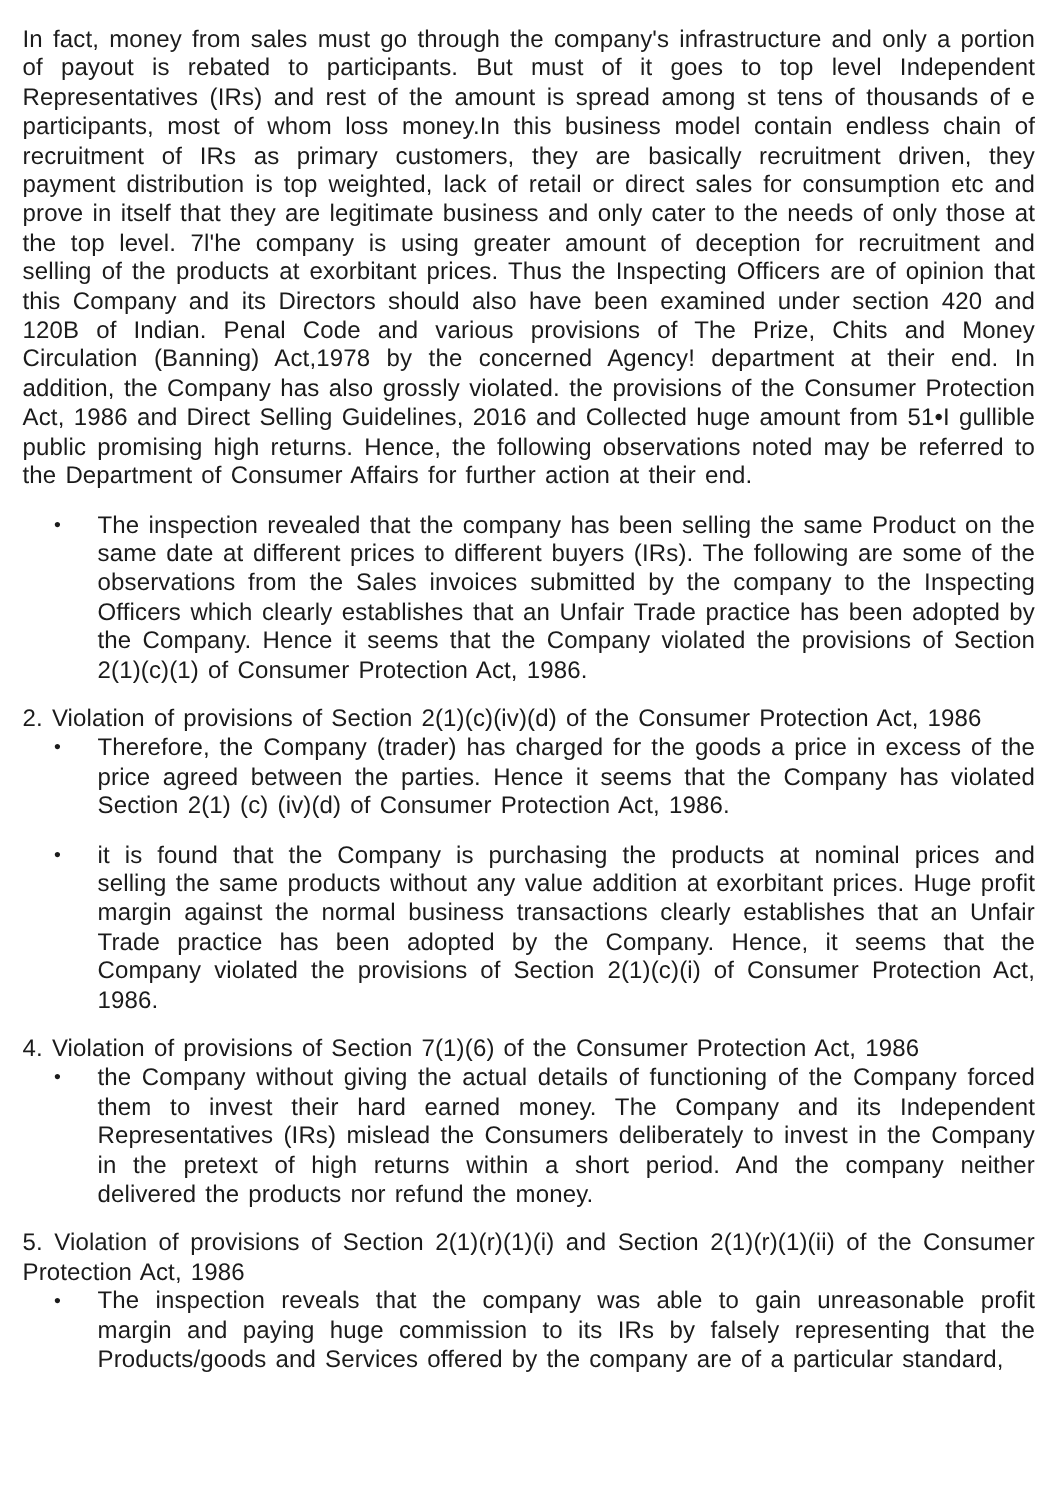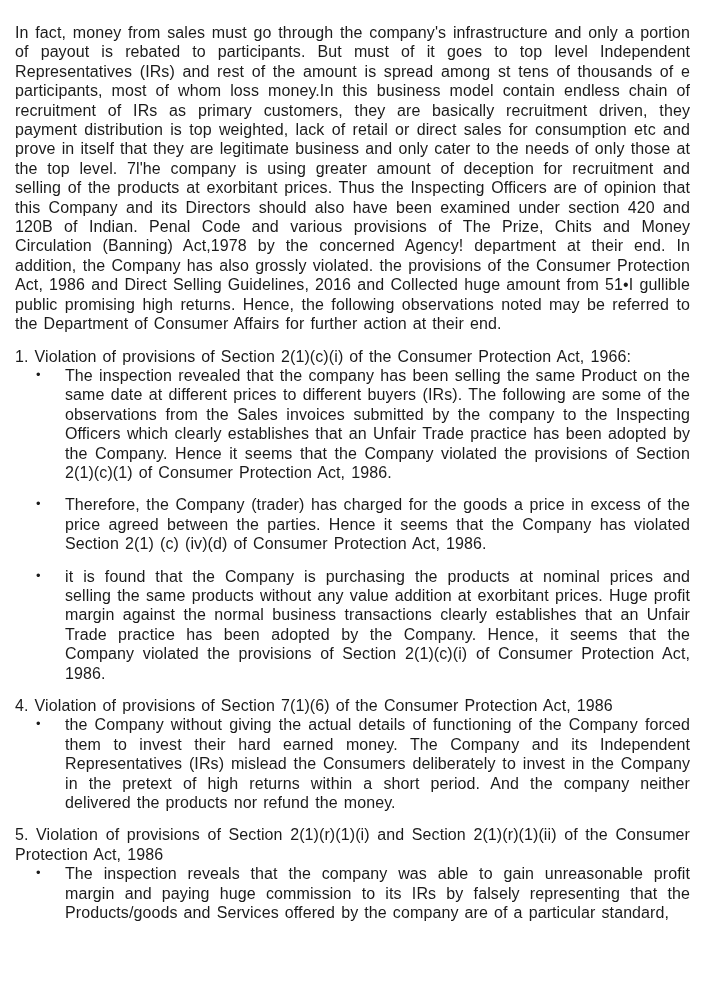--- a/index.html
+++ b/index.html
@@ -10,21 +10,21 @@
   body {
     width: 706px;
     height: 1000px;
     overflow: hidden;
     font-family: "Liberation Sans", sans-serif;
   }
   .page {
     box-sizing: border-box;
     width: 706px;
     height: 1000px;
-    padding: 23px 16px 0 15px;
+    padding: 17px 16px 0 15px;
     color: #1b1b1b;
     font-size: 16px;
     line-height: 19.4px;
     word-spacing: 1.5px;
     letter-spacing: 0.1px;
   }
   .para, .heading {
     margin: 0;
     text-align: justify;
   }
@@ -52,30 +52,30 @@
   }
 </style>
 </head>
 <body>
 
 <div class="page">
 
   <p class="para">In fact, money from sales must go through the company's infrastructure and only a portion of payout is rebated to participants. But must of it goes to top level Independent Representatives (IRs) and rest of the amount is spread among st tens of thousands of e participants, most of whom loss money.In this business model contain endless chain of recruitment of IRs as primary customers, they are basically recruitment driven, they payment distribution is top weighted, lack of retail or direct sales for consumption etc and prove in itself that they are legitimate business and only cater to the needs of only those at the top level. 7l'he company is using greater amount of deception for recruitment and selling of the products at exorbitant prices. Thus the Inspecting Officers are of opinion that this Company and its Directors should also have been examined under section 420 and 120B of Indian. Penal Code and various provisions of The Prize, Chits and Money Circulation (Banning) Act,1978 by the concerned Agency! department at their end. In addition, the Company has also grossly violated. the provisions of the Consumer Protection Act, 1986 and Direct Selling Guidelines, 2016 and Collected huge amount from 51•I gullible public promising high returns. Hence, the following observations noted may be referred to the Department of Consumer Affairs for further action at their end.</p>
 
   <section class="sec">
-    <p class="heading">1. Violation of provisions of Section 2(1)(c)(i) of the Consumer Protection Act, 1966:</p>
     <ul class="bullets">
       <li>
         <span class="bullet-marker">•</span>
         <span class="bullet-text">The inspection revealed that the company has been selling the same Product on the same date at different prices to different buyers (IRs). The following are some of the observations from the Sales invoices submitted by the company to the Inspecting Officers which clearly establishes that an Unfair Trade practice has been adopted by the Company. Hence it seems that the Company violated the provisions of Section 2(1)(c)(1) of Consumer Protection Act, 1986.</span>
       </li>
     </ul>
   </section>
 
   <section class="sec">
+    <p class="heading">2. Violation of provisions of Section 2(1)(c)(iv)(d) of the Consumer Protection Act, 1986</p>
     <ul class="bullets">
       <li>
         <span class="bullet-marker">•</span>
         <span class="bullet-text">Therefore, the Company (trader) has charged for the goods a price in excess of the price agreed between the parties. Hence it seems that the Company has violated Section 2(1) (c) (iv)(d) of Consumer Protection Act, 1986.</span>
       </li>
     </ul>
   </section>
 
   <section class="sec">
     <ul class="bullets">

